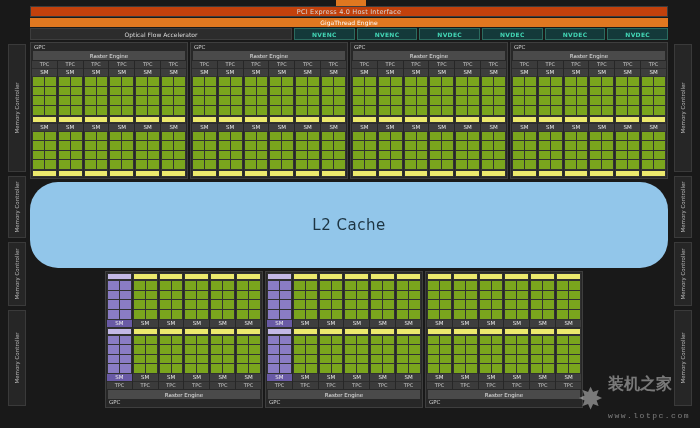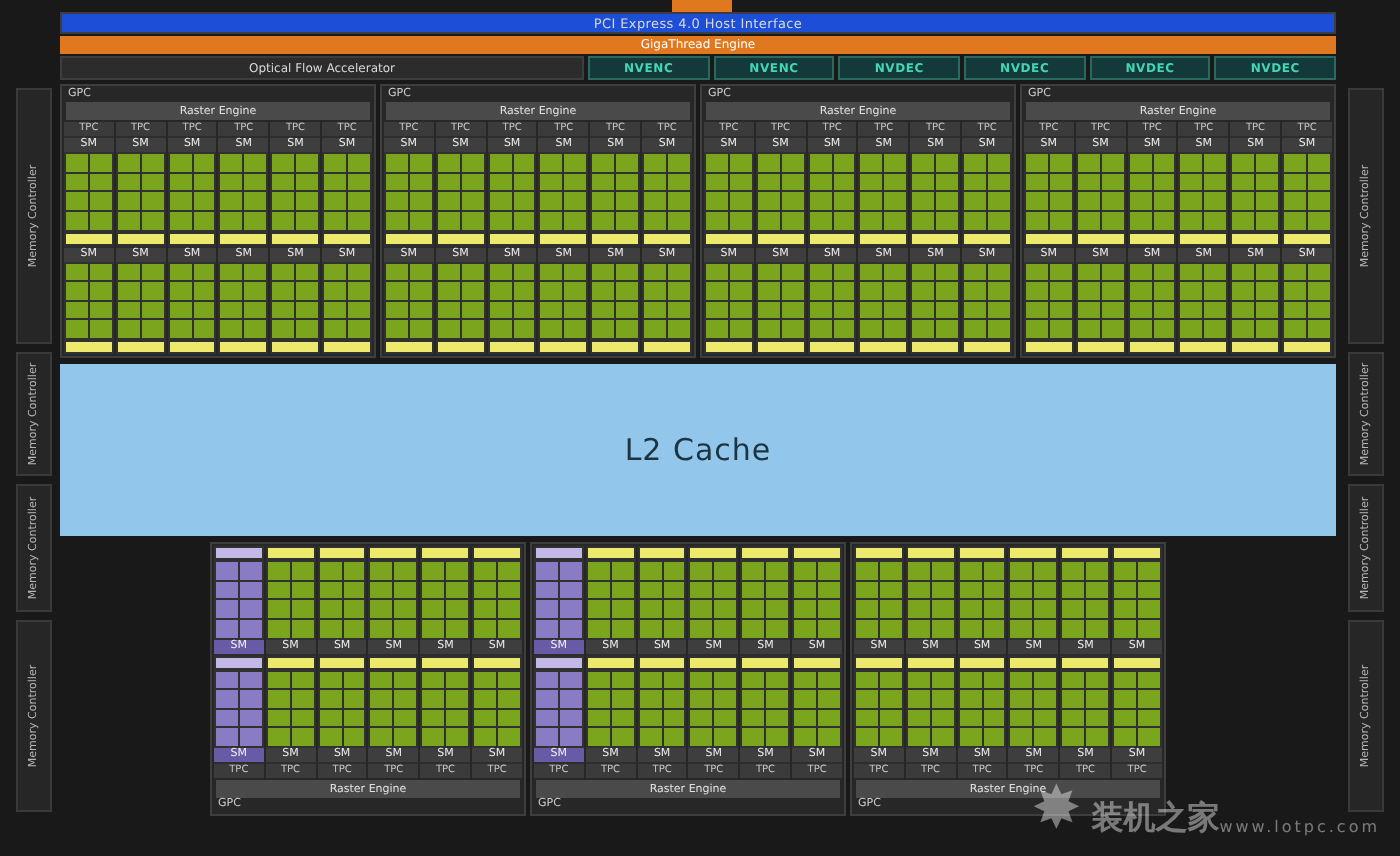--- a/index.html
+++ b/index.html
@@ -5,21 +5,21 @@
   html,body { margin:0; padding:0; background:#0e0e0e; }
   #stage {
     position:relative; width:700px; height:428px;
     background:#191919; overflow:hidden;
     font-family:"DejaVu Sans", sans-serif;
     -webkit-font-smoothing:antialiased;
   }
   .notch { position:absolute; left:336px; top:0; width:30px; height:6px; background:var(--accent-orange,#e07820); }
   .pci {
     position:absolute; left:30px; top:6px; width:638px; height:11px;
-    background:#1d4ed8; border:1px solid #3d3d3d; box-sizing:border-box;
+    background:#c2410c; border:1px solid #3d3d3d; box-sizing:border-box;
     display:flex; align-items:center; justify-content:center;
     font-size:6.5px; color:#d9d9d9; letter-spacing:.2px;
   }
   .giga {
     position:absolute; left:30px; top:18px; width:638px; height:9px;
     background:var(--accent-orange,#e07820);
     display:flex; align-items:center; justify-content:center;
     font-size:6px; color:#fff;
   }
   .row3 { position:absolute; left:30px; top:28px; width:638px; height:12px; display:flex; gap:2px; box-sizing:border-box; }
@@ -66,29 +66,29 @@
   .units { flex:1; display:grid; grid-template-columns:1fr 1fr; grid-auto-rows:1fr; gap:1px; padding:1px; min-height:0; }
   .ucell { background:var(--unit-green,#7aa51d); }
   .rt { height:5px; flex:none; margin:1px; background:var(--rt-yellow,#ece96d); }
   .tpc.disabled .ucell { background:var(--disabled-purple,#8a7cc4); }
   .tpc.disabled .sm-label { background:#695aa5; color:#f0f0f0; }
   .tpc.disabled .rt { background:#c3b8e6; }
   .l2 {
     position:absolute; left:30px; top:182px; width:638px; height:86px;
     background:var(--l2-blue,#92c6ea);
     display:flex; align-items:center; justify-content:center;
-    font-size:15px; color:#1d3442; letter-spacing:.5px;
+    font-size:15px; color:#1d3442; letter-spacing:.5px;border-radius:28px;
   }
   .watermark {
     position:absolute; right:10px; bottom:8px;
     display:flex; align-items:center; gap:5px;
     color:rgba(255,255,255,0.42); pointer-events:none;
   }
   .wm-star { font-size:30px; line-height:1; }
-  .wm-lines { display:flex; flex-direction:row; align-items:flex-end; }
+  .wm-lines { display:flex; flex-direction:column; align-items:flex-start;font-family:Liberation Mono, monospace; }
   .wm-text1 { font-size:16px; font-weight:bold; line-height:1.1; }
   .wm-text2 { font-size:8px; letter-spacing:1.5px;margin-top:16px; }
 </style>
 </head>
 <body>
 
 <div id="stage">
 
   <div class="notch"></div>
 

